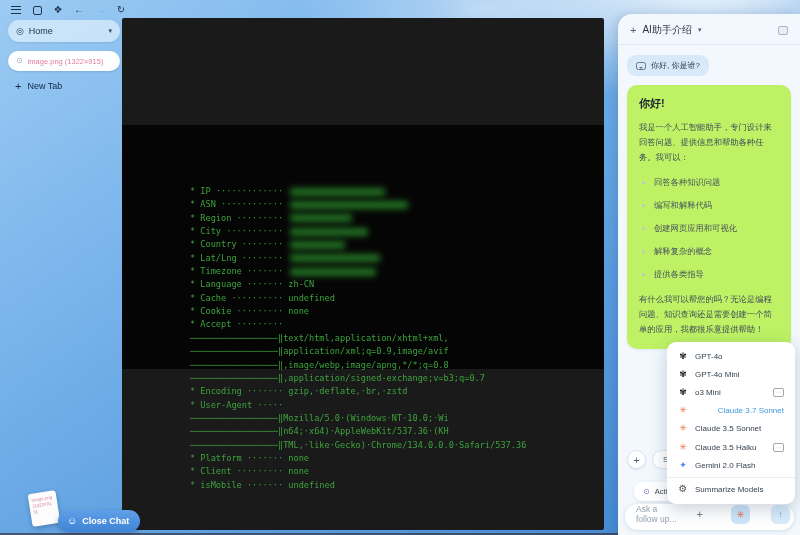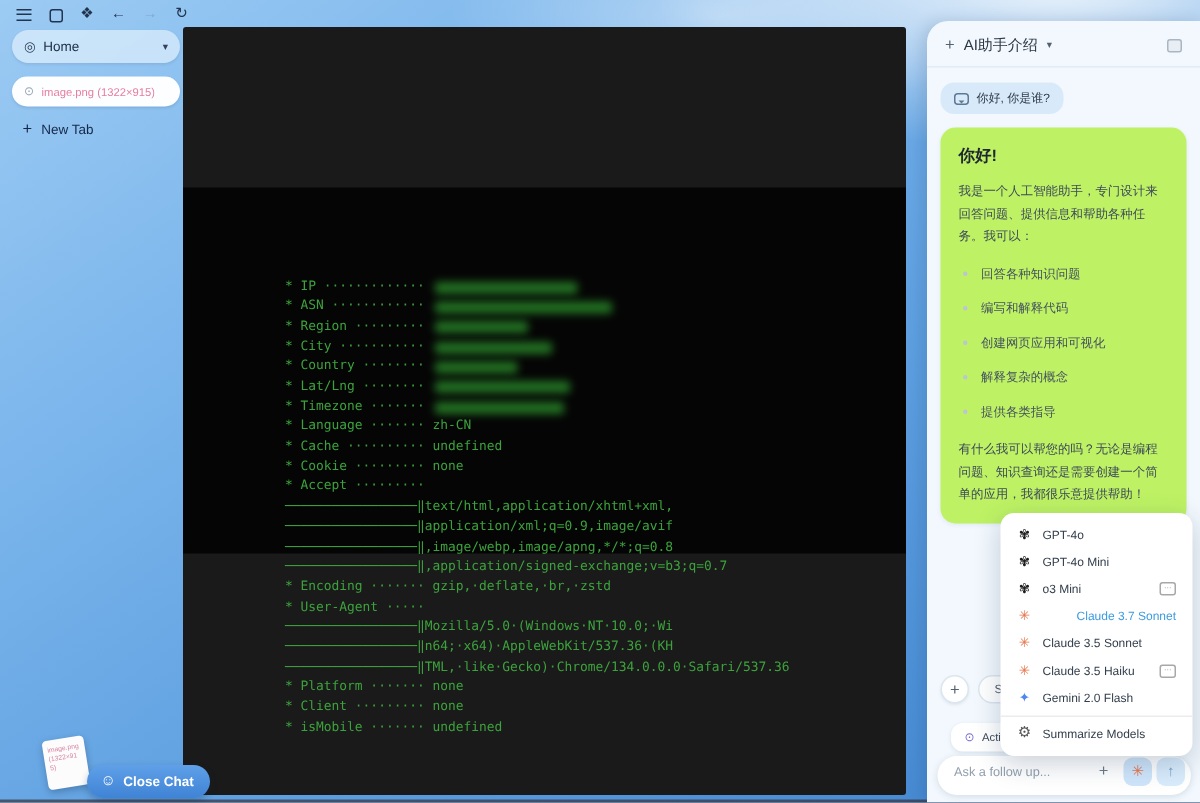--- a/index.html
+++ b/index.html
@@ -86,21 +86,21 @@
   .icon-openai { color:#1c1c1c; }
   .icon-claude { color:#e8764d; }
   .icon-gemini { color:#4d86f0; }
   .icon-gear { color:#555; font-size:10px; }
   .m-lbl { flex:1; white-space:nowrap; }
   .m-badge { width:11px; height:9px; border:1px solid #a8a8a8; border-radius:2px; font-size:5px; color:#a8a8a8;
              display:flex; align-items:center; justify-content:center; line-height:1; }
 
   
   .inputbar { position:absolute; left:7px; right:6px; bottom:5px; height:26px; background:#fff; border-radius:13px;
-              display:flex; align-items:center; padding:0 4px 6px 11px; box-shadow:0 1px 5px rgba(30,60,100,.15); z-index:5; }
+              display:flex; align-items:center; padding:0 4px 6px 11px; box-shadow:0 1px 5px rgba(30,60,100,.15); z-index:5;gap:18px; }
   .inputbar .ph { flex:1; font-size:8.5px; color:#93a0ae; }
   .ib-plus { font-size:11px; color:#6d7b89; margin-right:7px; }
   .ib-btn { width:19px; height:19px; border-radius:6px; display:flex; align-items:center; justify-content:center; margin-left:3px; }
   .ib-model { background:#cfe5fa; color:#e8764d; font-size:10px; }
   .ib-send { background:#d9ecfc; color:#7ba6cc; font-size:10px; }
 
   
   .mini-card { position:absolute; left:30px; top:492px; width:28px; height:33px; background:#fcfcfd; border-radius:3px;
                transform:rotate(-9deg); box-shadow:0 2px 5px rgba(20,40,70,.3); padding:4px 3px; overflow:hidden; z-index:4; }
   .mini-card .t { font-size:4.5px; line-height:6px; color:#d885a2; word-break:break-all; }

